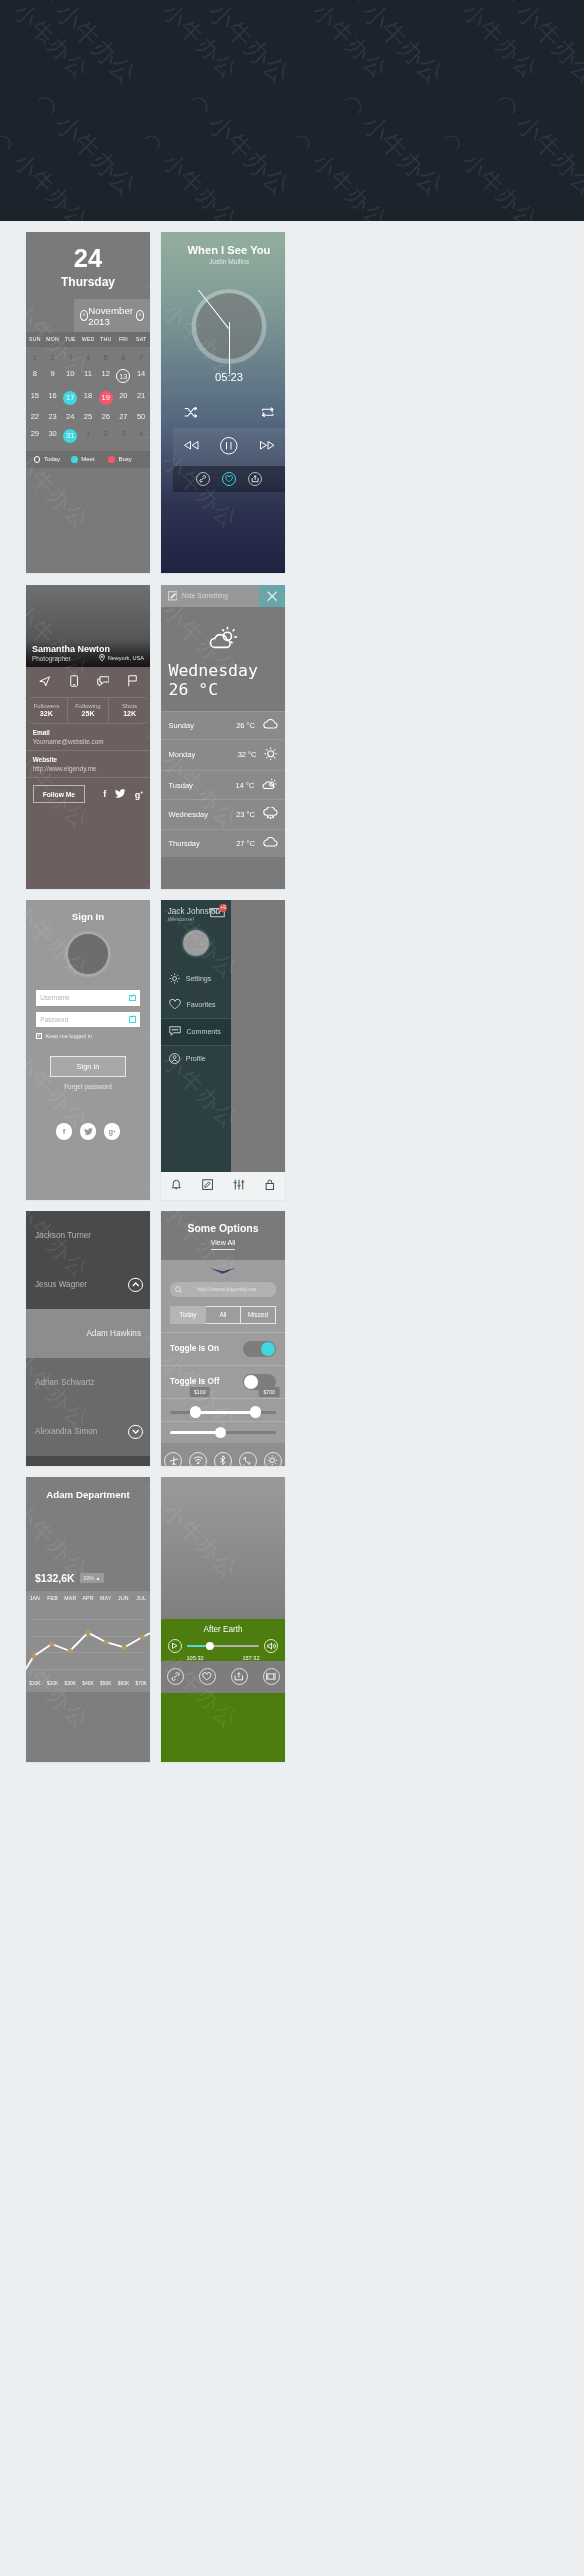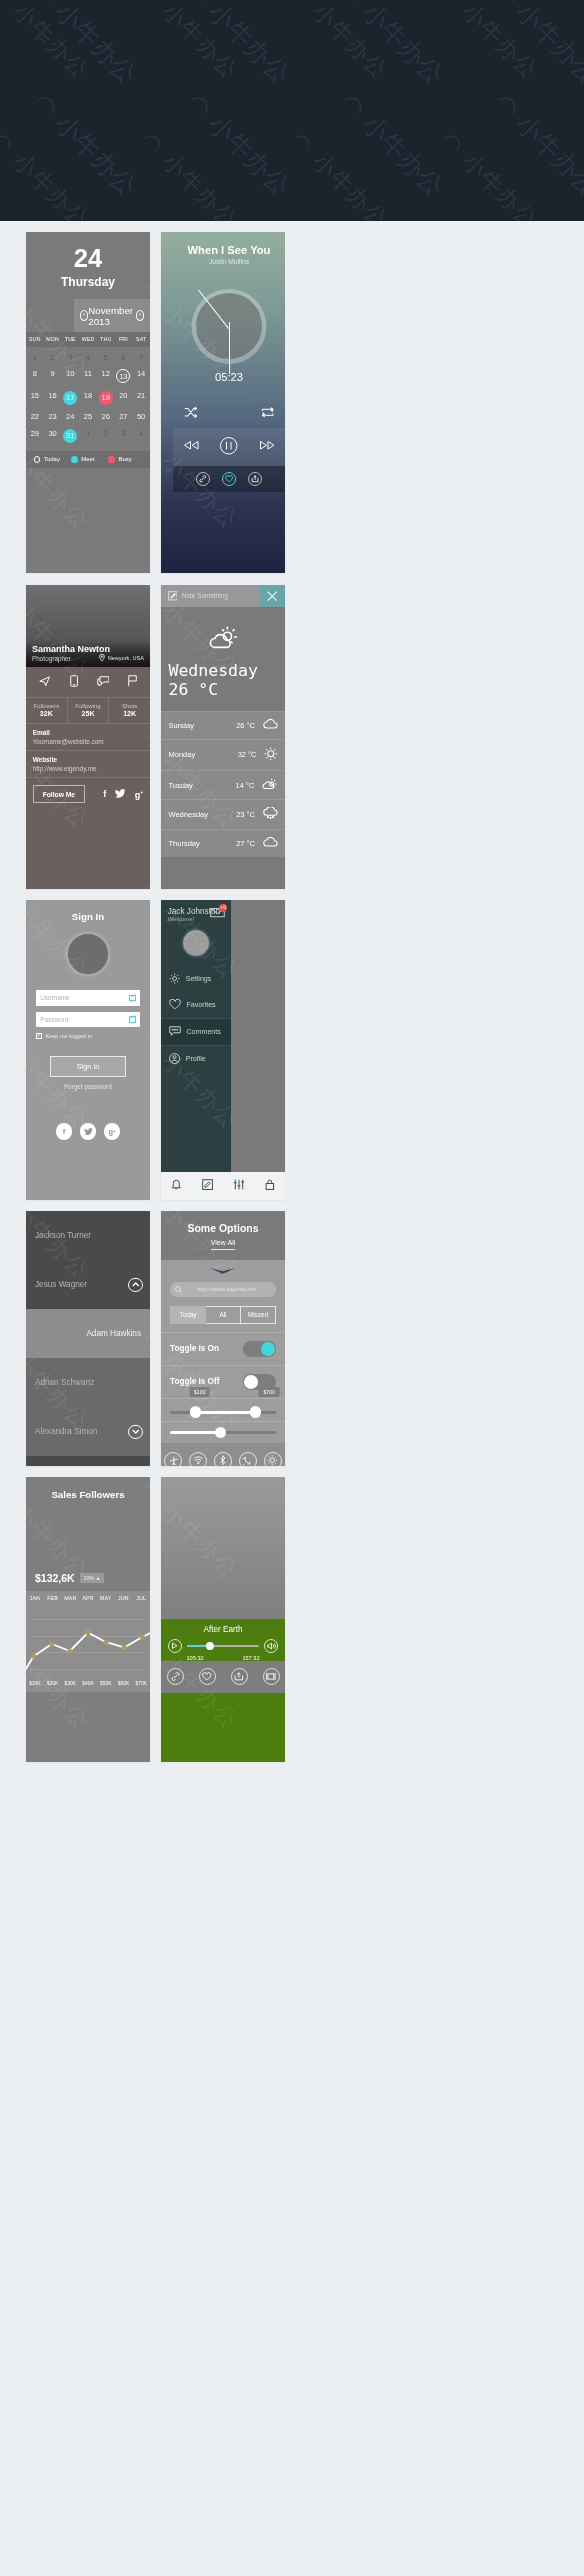--- a/index.html
+++ b/index.html
@@ -118,21 +118,21 @@
   .pr-nameblock { position:absolute; bottom:0; left:0; right:0;
                   padding:4.5px 6px 5.2px; background:linear-gradient(180deg,rgba(0,0,0,0),rgba(0,0,0,.55)); }
   .pr-name { font-size:9px; font-weight:bold; color:#fff; }
   .pr-rowline { display:flex; align-items:center; justify-content:space-between; margin-top:0.7px; }
   .pr-role { font-size:6.4px; color:#d7d2d2; }
   .pr-loc { font-size:5.6px; color:#e6e1e1; display:flex; align-items:center; gap:2.2px; }
   .pr-icons { display:flex; justify-content:space-around; align-items:center;
               padding:7.5px 3px; background:#6b5f60; }
   .pr-icons svg { stroke:#fff; fill:none; stroke-width:1.3; }
   .pr-stats { display:flex; border-top:0.7px solid rgba(255,255,255,.14);
-              border-bottom:0.7px solid rgba(255,255,255,.14); }
+              border-bottom:0.7px solid rgba(255,255,255,.14);border-radius:8px; }
   .pr-stat { flex:1; text-align:center; padding:5.2px 0; }
   .pr-stat + .pr-stat { border-left:0.7px solid rgba(255,255,255,.14); }
   .pr-stat .k { font-size:6px; color:#cfc7c7; display:block; }
   .pr-stat .v { font-size:7.1px; font-weight:bold; color:#fff; display:block; margin-top:0.7px; }
   .pr-field { padding:5.2px 6.7px; border-bottom:0.7px solid rgba(255,255,255,.14); }
   .pr-field .k { font-size:6.4px; font-weight:bold; color:#fff; display:block; }
   .pr-field .v { font-size:6.4px; color:#d6cfcf; display:block; margin-top:1.5px; }
   .pr-foot { display:flex; align-items:center; justify-content:space-between; padding:7.5px 6.7px 9px; }
   .btn-outline { border:0.7px solid rgba(255,255,255,.55); color:#fff;
                  font-size:6.7px; font-weight:bold; padding:4.5px 9px; }
@@ -775,21 +775,21 @@
       <span class="c">
           <svg width="10.5" height="10.5" viewBox="0 0 14 14">
             <circle cx="7" cy="7" r="3"></circle>
             <path d="M7 .5v1.6M7 11.9v1.6M.5 7h1.6M11.9 7h1.6M2.4 2.4l1.1 1.1M10.5 10.5l1.1 1.1M11.6 2.4l-1.1 1.1M3.5 10.5l-1.1 1.1"></path>
           </svg>
         </span>
     </div>
   </div>
 
   <div class="card col-l" id="sales" style="top:1256px;height:285px;">
-    <div class="sl-title">Sales Followers</div>
+    <div class="sl-title">Adam Department</div>
     <div class="sl-amountrow">
       <span class="sl-amount">$132,6K</span>
       <span class="sl-delta">20% ▲</span>
     </div>
     <div class="sl-months" id="sl-months">
         <div>JAN</div>
         <div>FEB</div>
         <div>MAR</div>
         <div>APR</div>
         <div>MAY</div>

